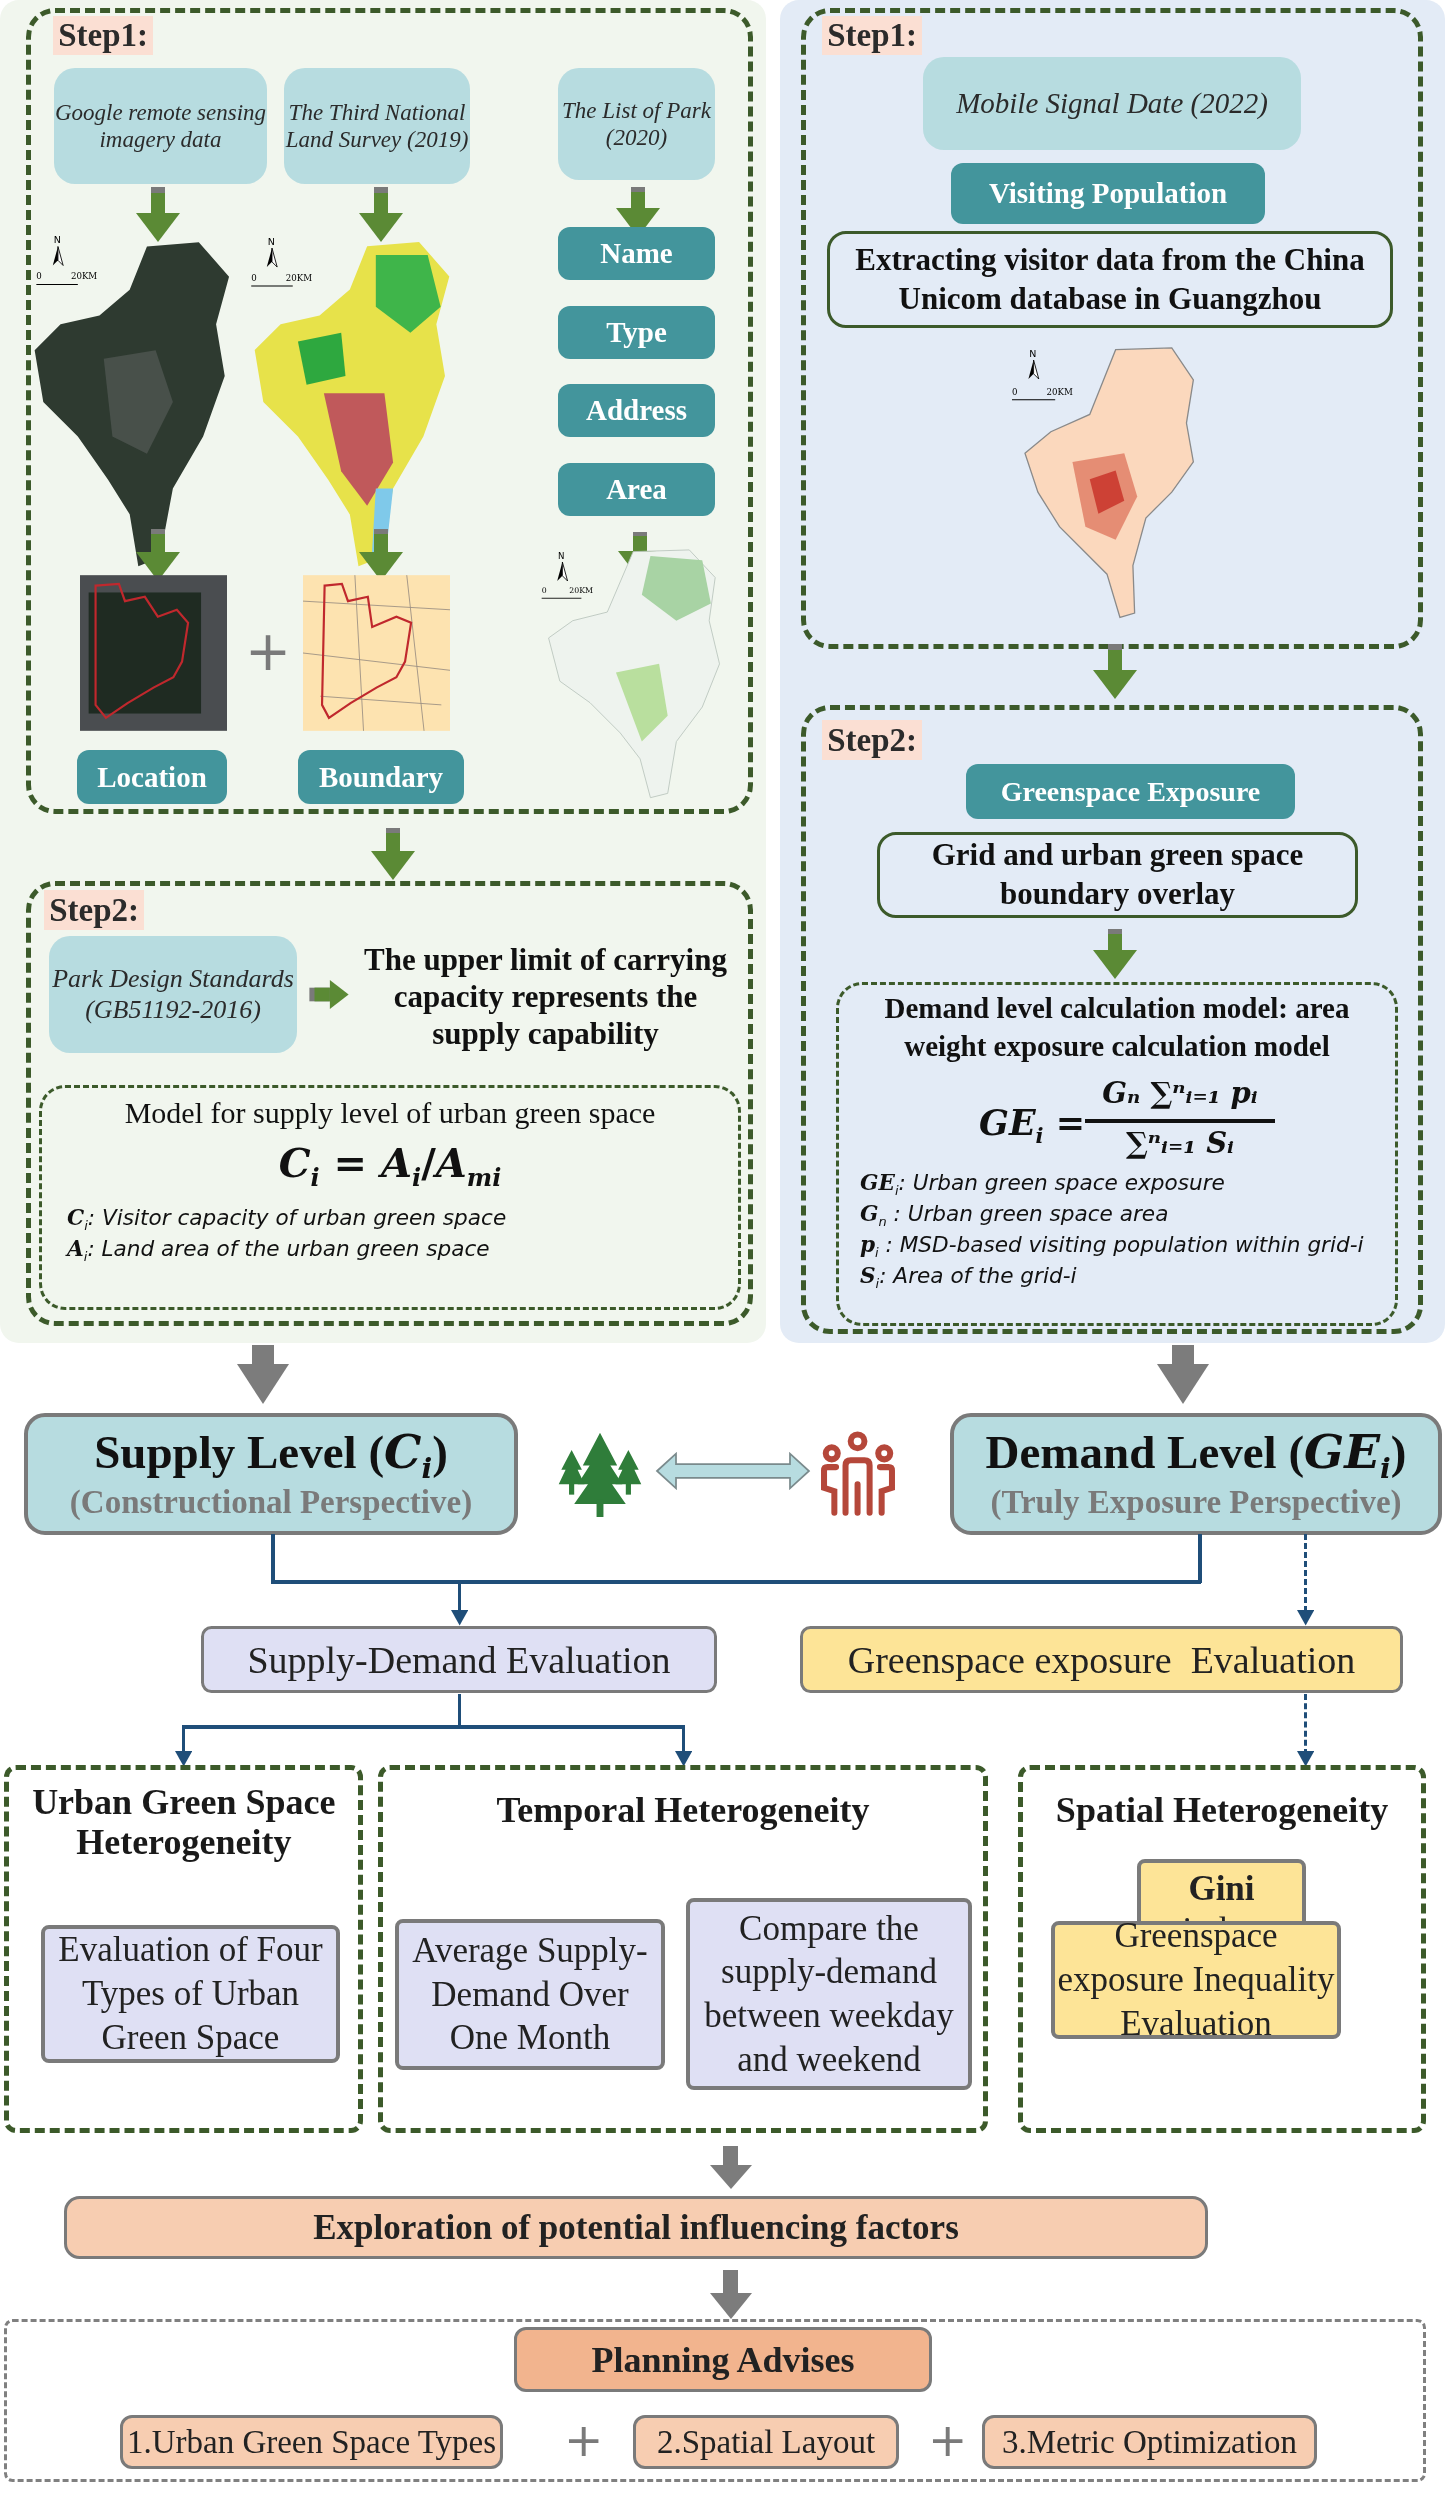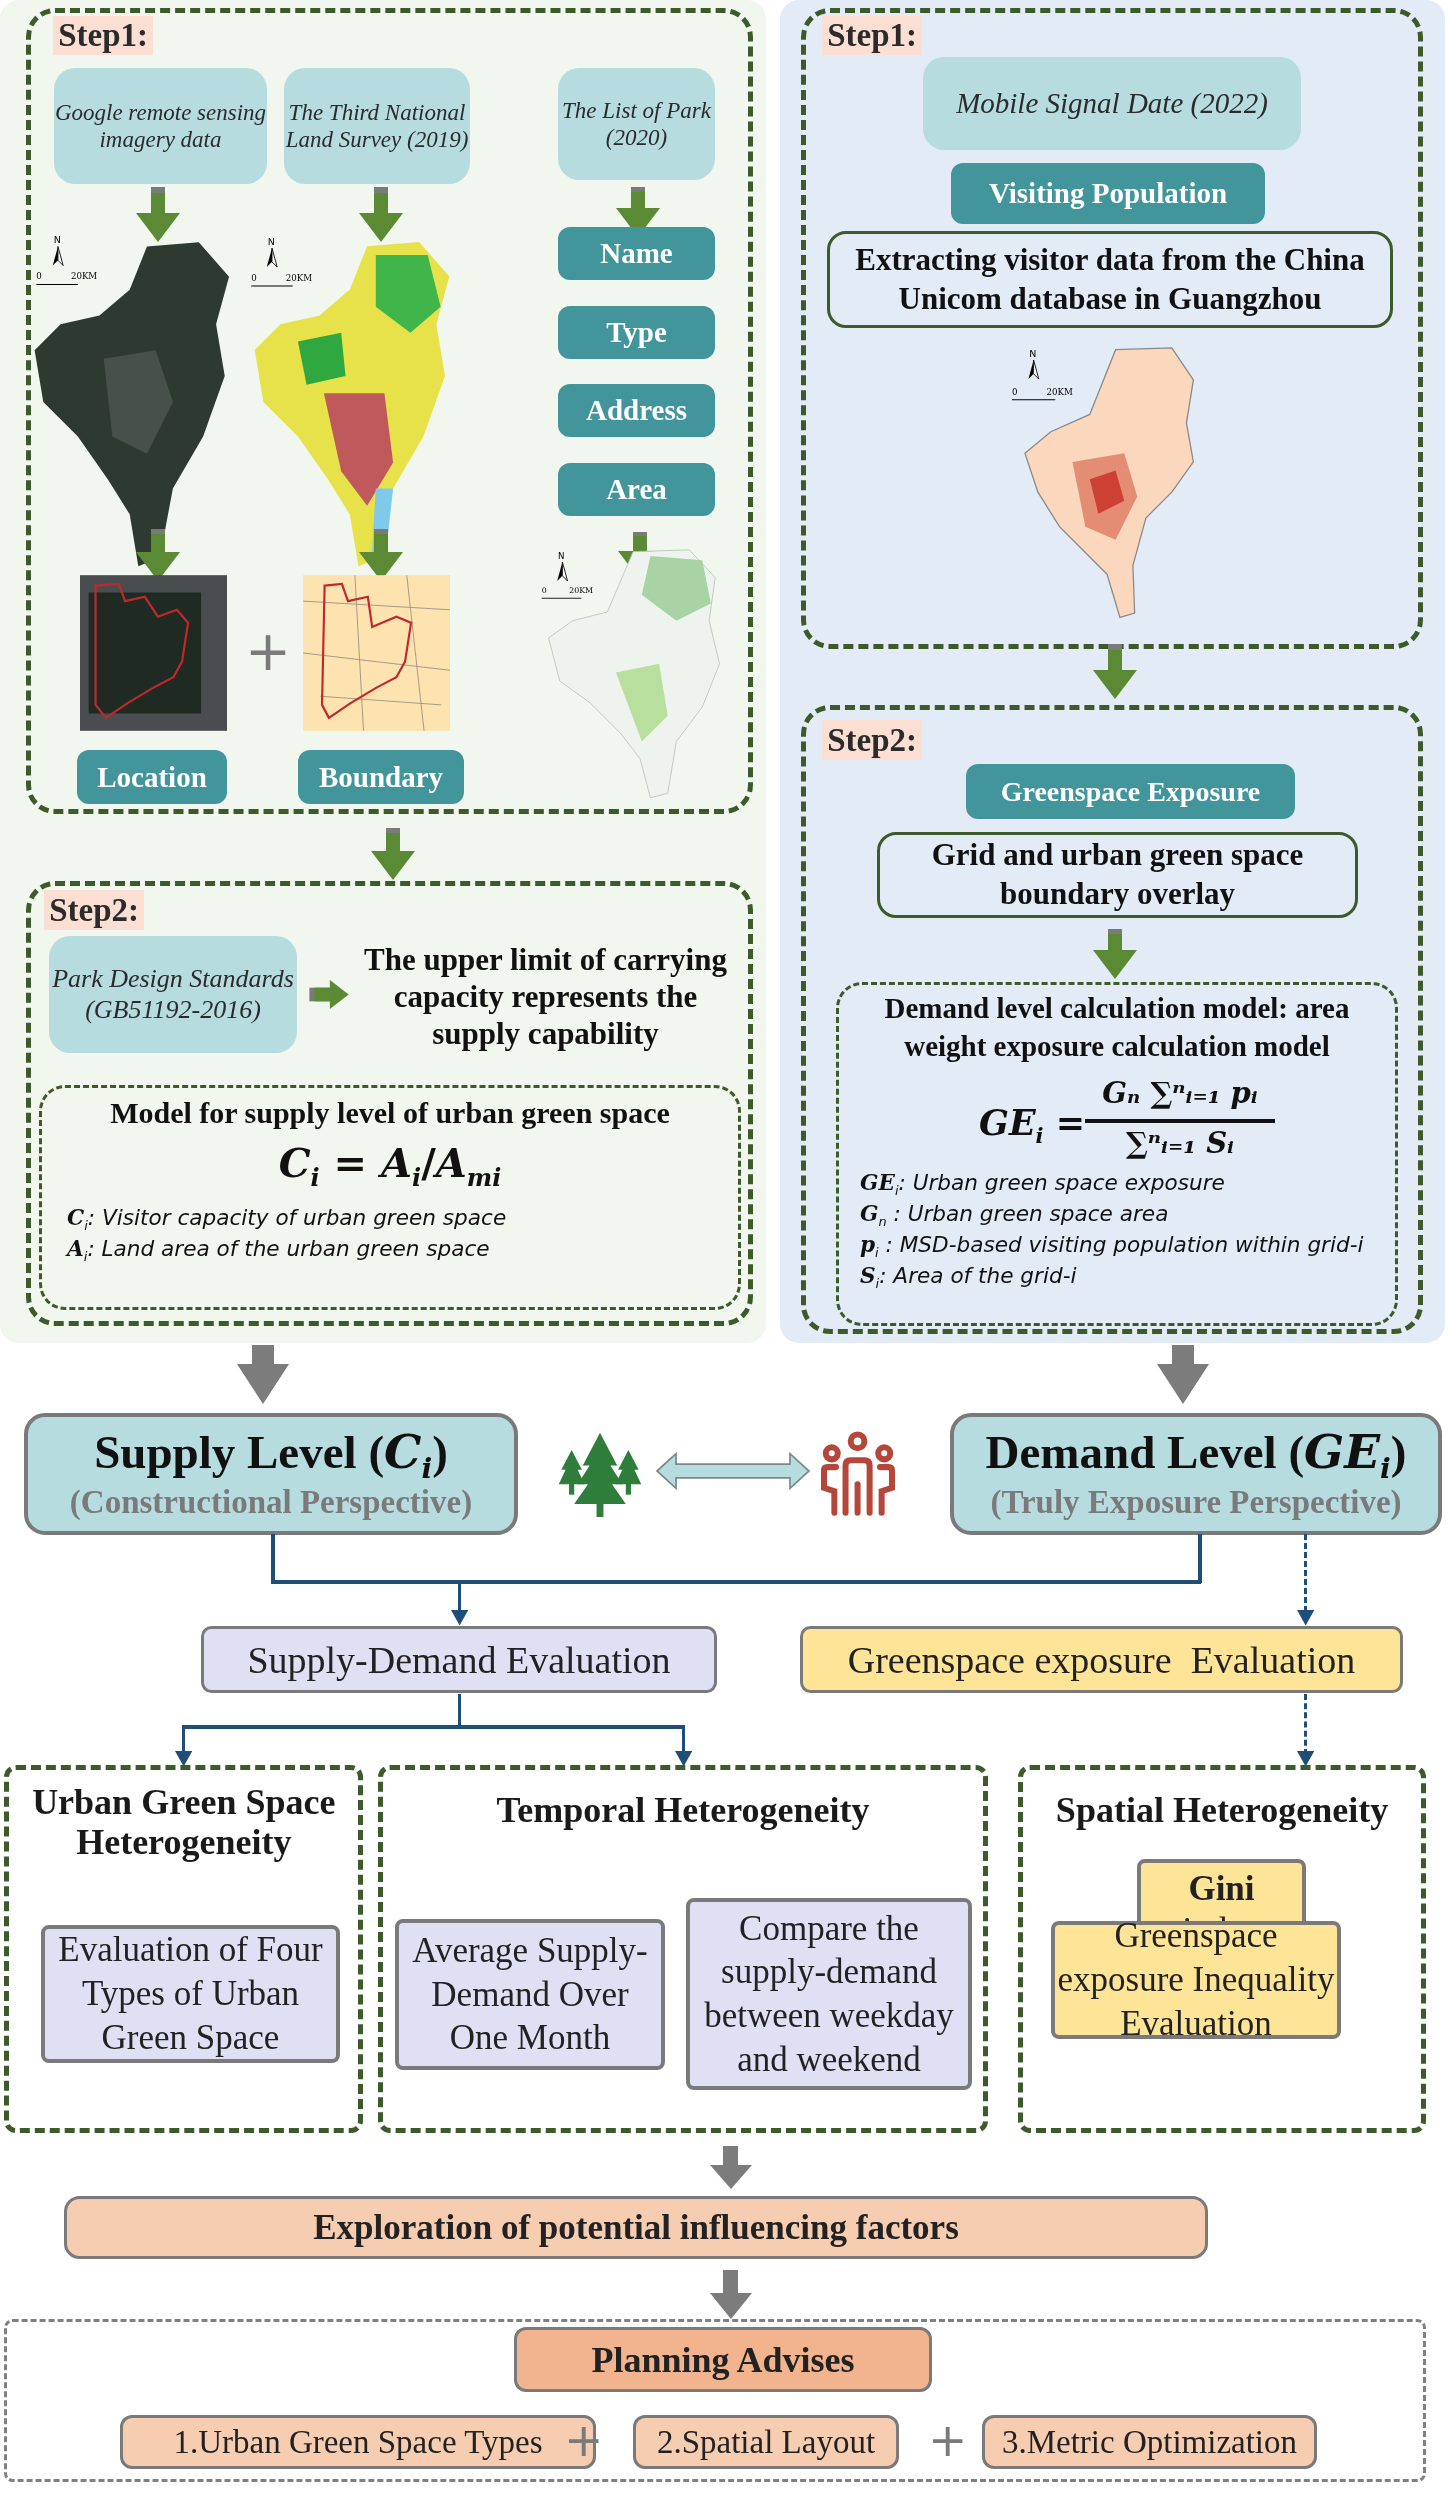--- a/index.html
+++ b/index.html
@@ -162,21 +162,21 @@
   <span>Park Design Standards (GB51192-2016)</span>
 </div>
 <svg class="abs" style="left:309px;top:980px;" width="40" height="29" viewBox="0 0 46 34">
   <rect x="0" y="9" width="24" height="16" fill="#7a7a7a"></rect>
     <rect x="6" y="9" width="18" height="16" fill="#5b8a35"></rect>
   <polygon points="24,0 46,17 24,34" fill="#5b8a35"></polygon>
 </svg>
 <div class="abs" style="left:349px;top:941px;width:393px;font-weight:bold;font-size:31px;text-align:center;line-height:1.2;color:#111;">The upper limit of carrying capacity represents the supply capability</div>
 
 <div class="abs dash-green-thin" style="left:39px;top:1085px;width:702px;height:225px;"></div>
-<div class="abs" style="left:39px;top:1096px;width:702px;text-align:center;font-weight:bold;font-size:30px;color:#111;">Model for supply level of urban green space</div>
+<div class="abs" style="left:39px;top:1096px;width:702px;text-align:center;font-weight:normal;font-size:30px;color:#111;">Model for supply level of urban green space</div>
 <div class="abs formula" style="left:39px;top:1139px;width:702px;text-align:center;font-size:40px;">
   <span>C</span><sub>i</sub>
   <span style="font-style:normal;">=</span>
   <span>A</span><sub>i</sub><span style="font-style:normal;">/</span><span>A</span><sub>mi</sub>
 </div>
 <div class="abs def" style="left:67px;top:1204px;width:657px;">
   <div><b>C</b><sub>i</sub><span>: Visitor capacity of urban green space</span></div>
   <div><b>A</b><sub>i</sub><span>: Land area of the urban green space</span></div>
 </div>
 
@@ -328,18 +328,18 @@
     <div class="head" style="border-left-width:21px;border-right-width:21px;border-top-width:24px;"></div>
   </div>
 <div class="abs eval-box peach" style="left:64px;top:2196px;width:1144px;height:63px;font-weight:bold;font-size:35px;border-radius:15.6px;">Exploration of potential influencing factors</div>
 <div class="grayarrow" style="left:710px;top:2270px;width:41px;">
     <div class="shaft" style="width:15.6px;height:22.5px;"></div>
     <div class="head" style="border-left-width:21px;border-right-width:21px;border-top-width:26px;"></div>
   </div>
 
 <div class="abs dash-gray" style="left:3.5px;top:2319px;width:1422px;height:163px;"></div>
 <div class="abs eval-box peach-dark" style="left:514px;top:2327px;width:418px;height:65px;font-weight:bold;font-size:36px;border-radius:12px;">Planning Advises</div>
-<div class="abs eval-box peach" style="left:120px;top:2415px;width:476px;height:54px;font-size:33px;border-radius:12px;">1.Urban Green Space Types</div>
+<div class="abs eval-box peach" style="left:120px;top:2415px;width:383px;height:54px;font-size:33px;border-radius:12px;">1.Urban Green Space Types</div>
 <div class="plus" style="left:564px;top:2416px;font-size:47px;">+</div>
 <div class="abs eval-box peach" style="left:633px;top:2415px;width:266px;height:54px;font-size:33px;border-radius:12px;">2.Spatial Layout</div>
 <div class="plus" style="left:928px;top:2416px;font-size:47px;">+</div>
 <div class="abs eval-box peach" style="left:982px;top:2415px;width:335px;height:54px;font-size:33px;border-radius:12px;">3.Metric Optimization</div>
 
 
 </body></html>

